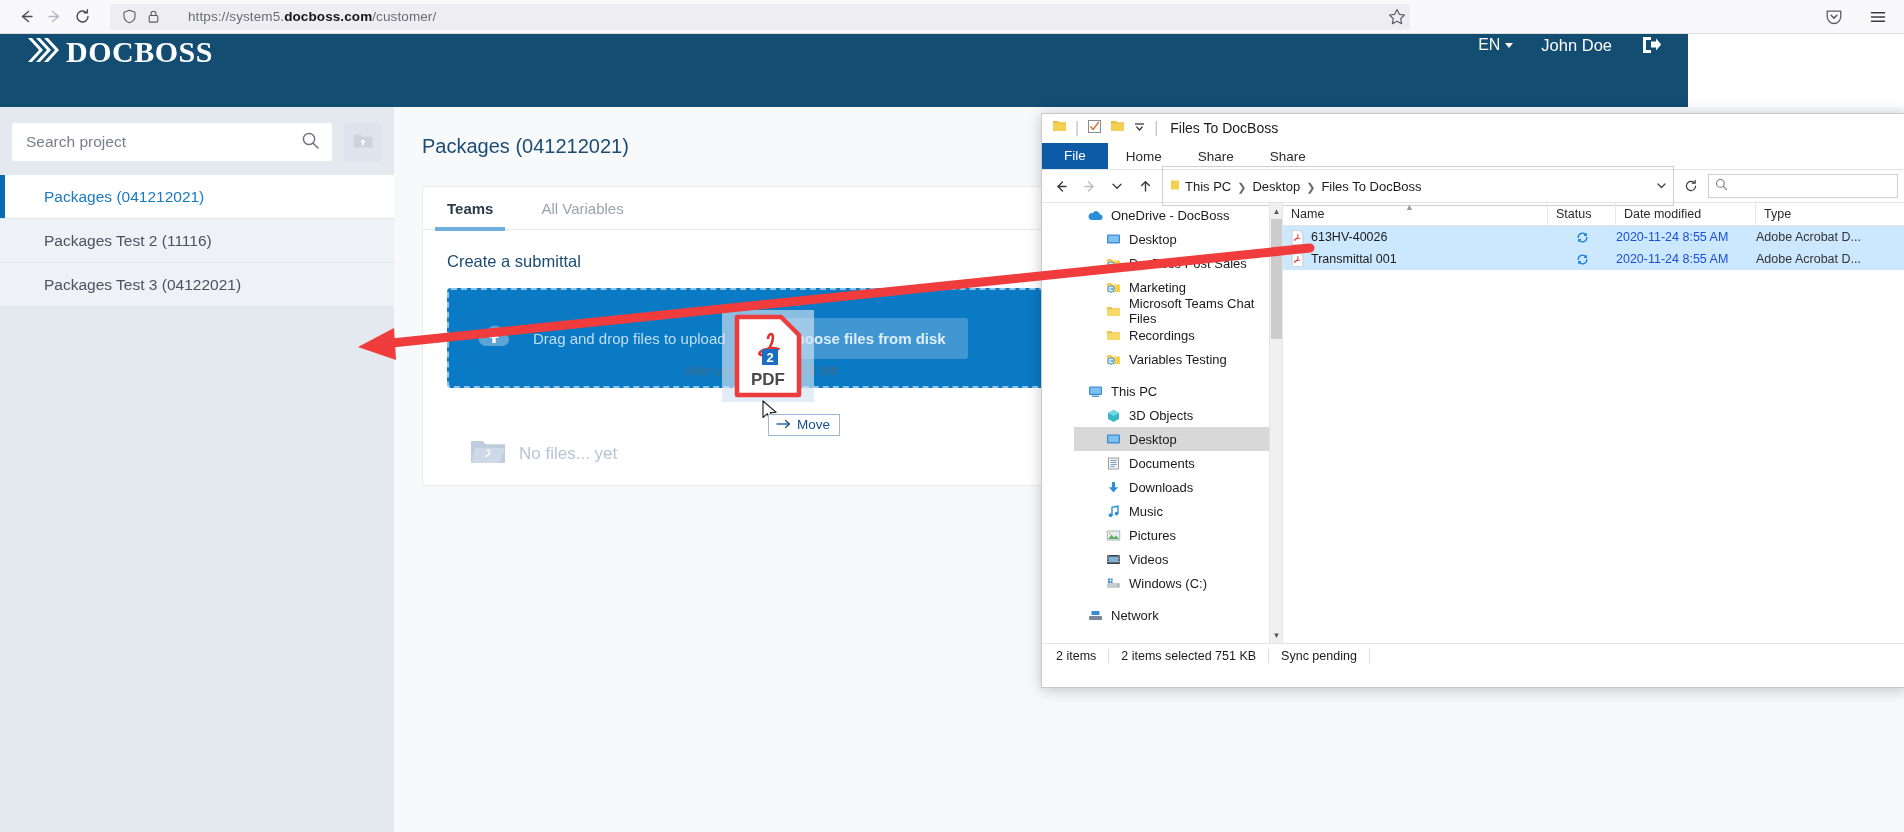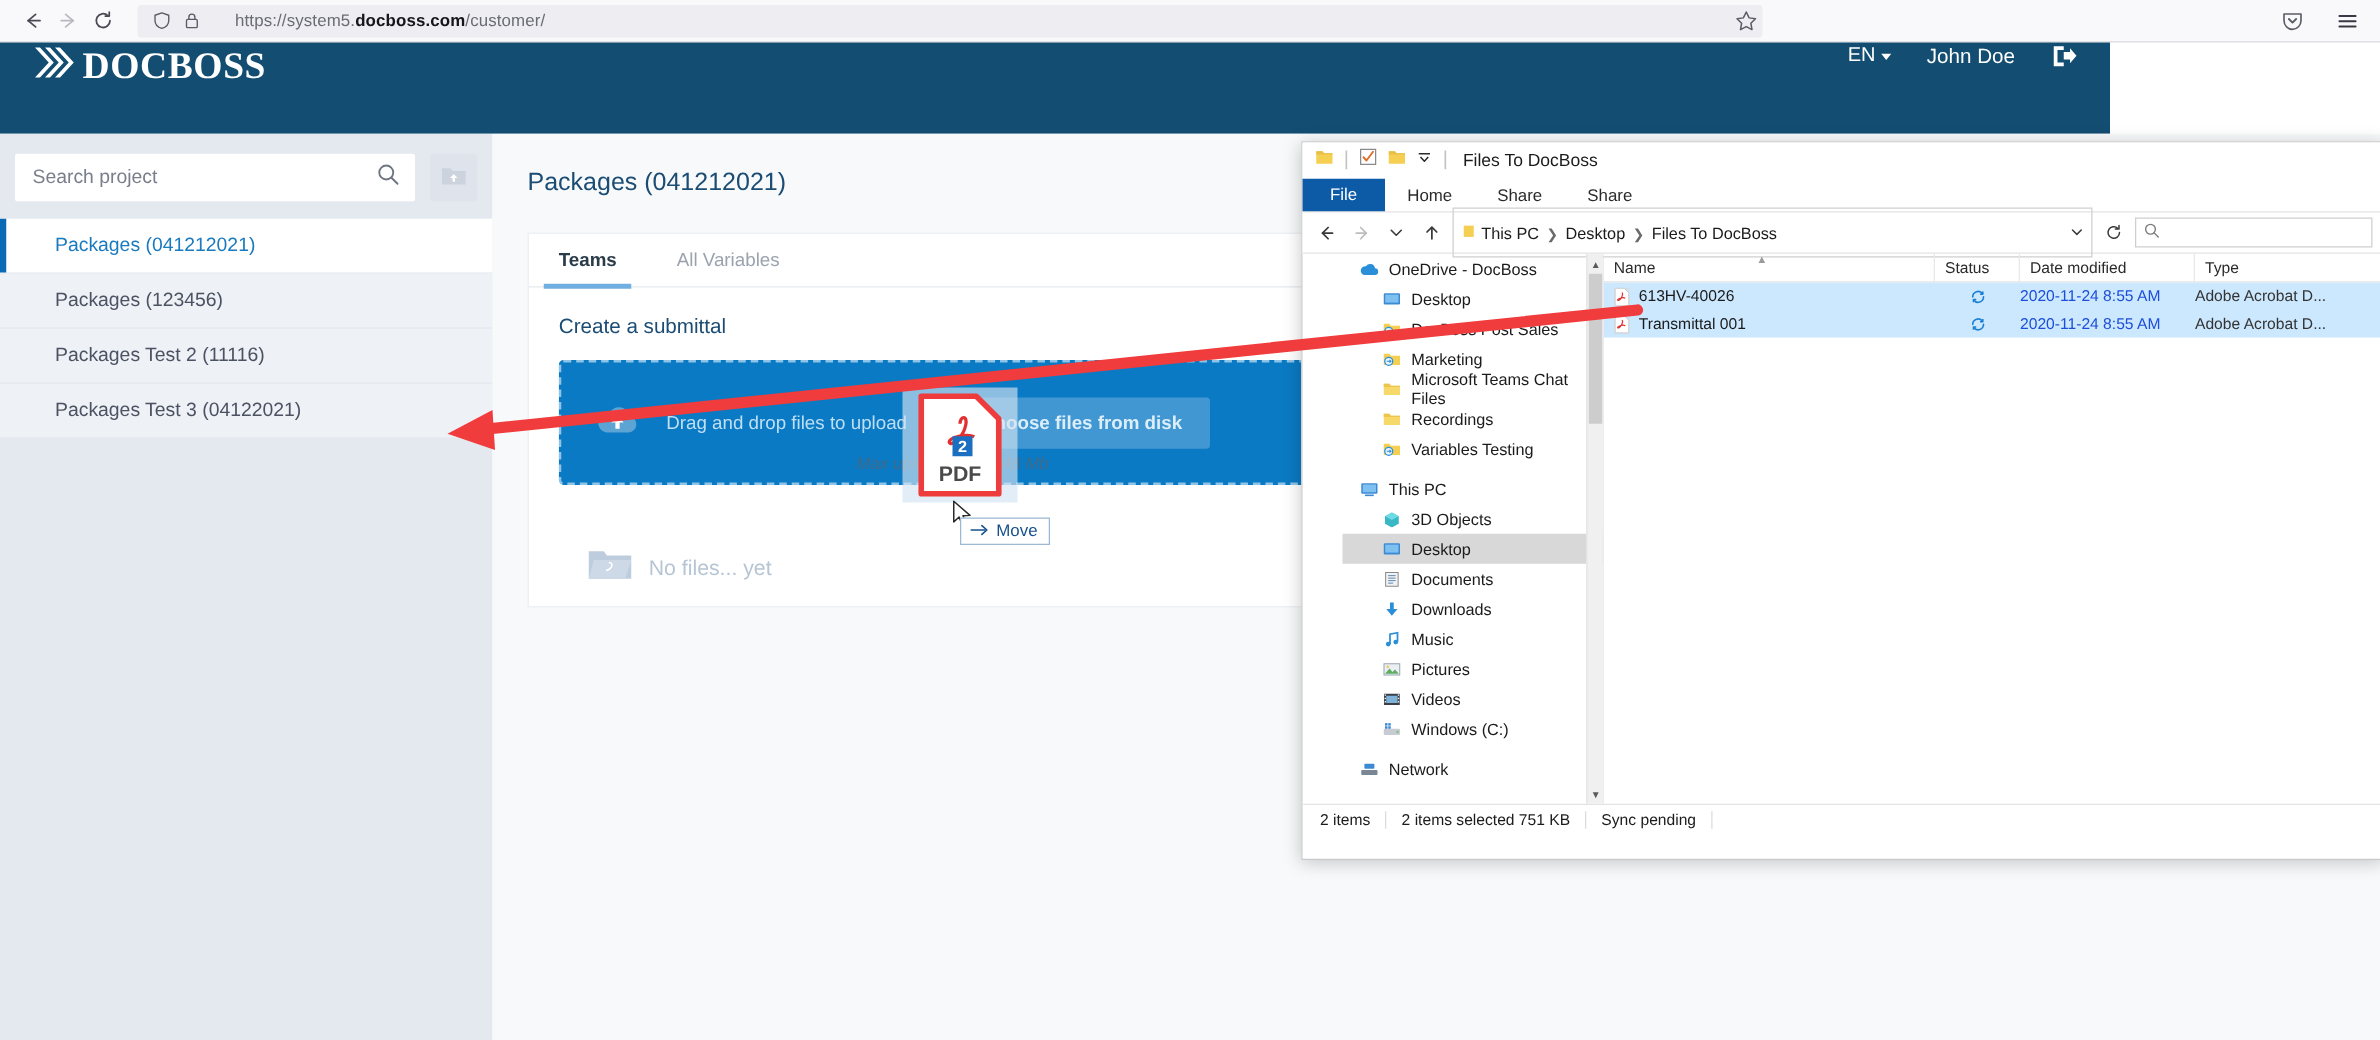--- a/index.html
+++ b/index.html
@@ -300,23 +300,20 @@
         <svg width="22" height="20" viewBox="0 0 22 20">
           <path d="M1.5 4.5h7l1.8 2.2h10.2v10.8H1.5z" fill="#ccd3dd"></path>
           <path d="M11 9.2 14 12.3h-2v3h-2v-3H8z" fill="#ffffff"></path>
         </svg>
       </span>
     </div>
   </div>
   <div id="sidebar-items">
       <div class="side-item active">
         <span>Packages (041212021)</span>
-      </div>
-      <div class="side-item">
-        <span>Packages (123456)</span>
       </div>
       <div class="side-item">
         <span>Packages Test 2 (11116)</span>
       </div>
       <div class="side-item">
         <span>Packages Test 3 (04122021)</span>
       </div>
     </div>
 </div>
 

